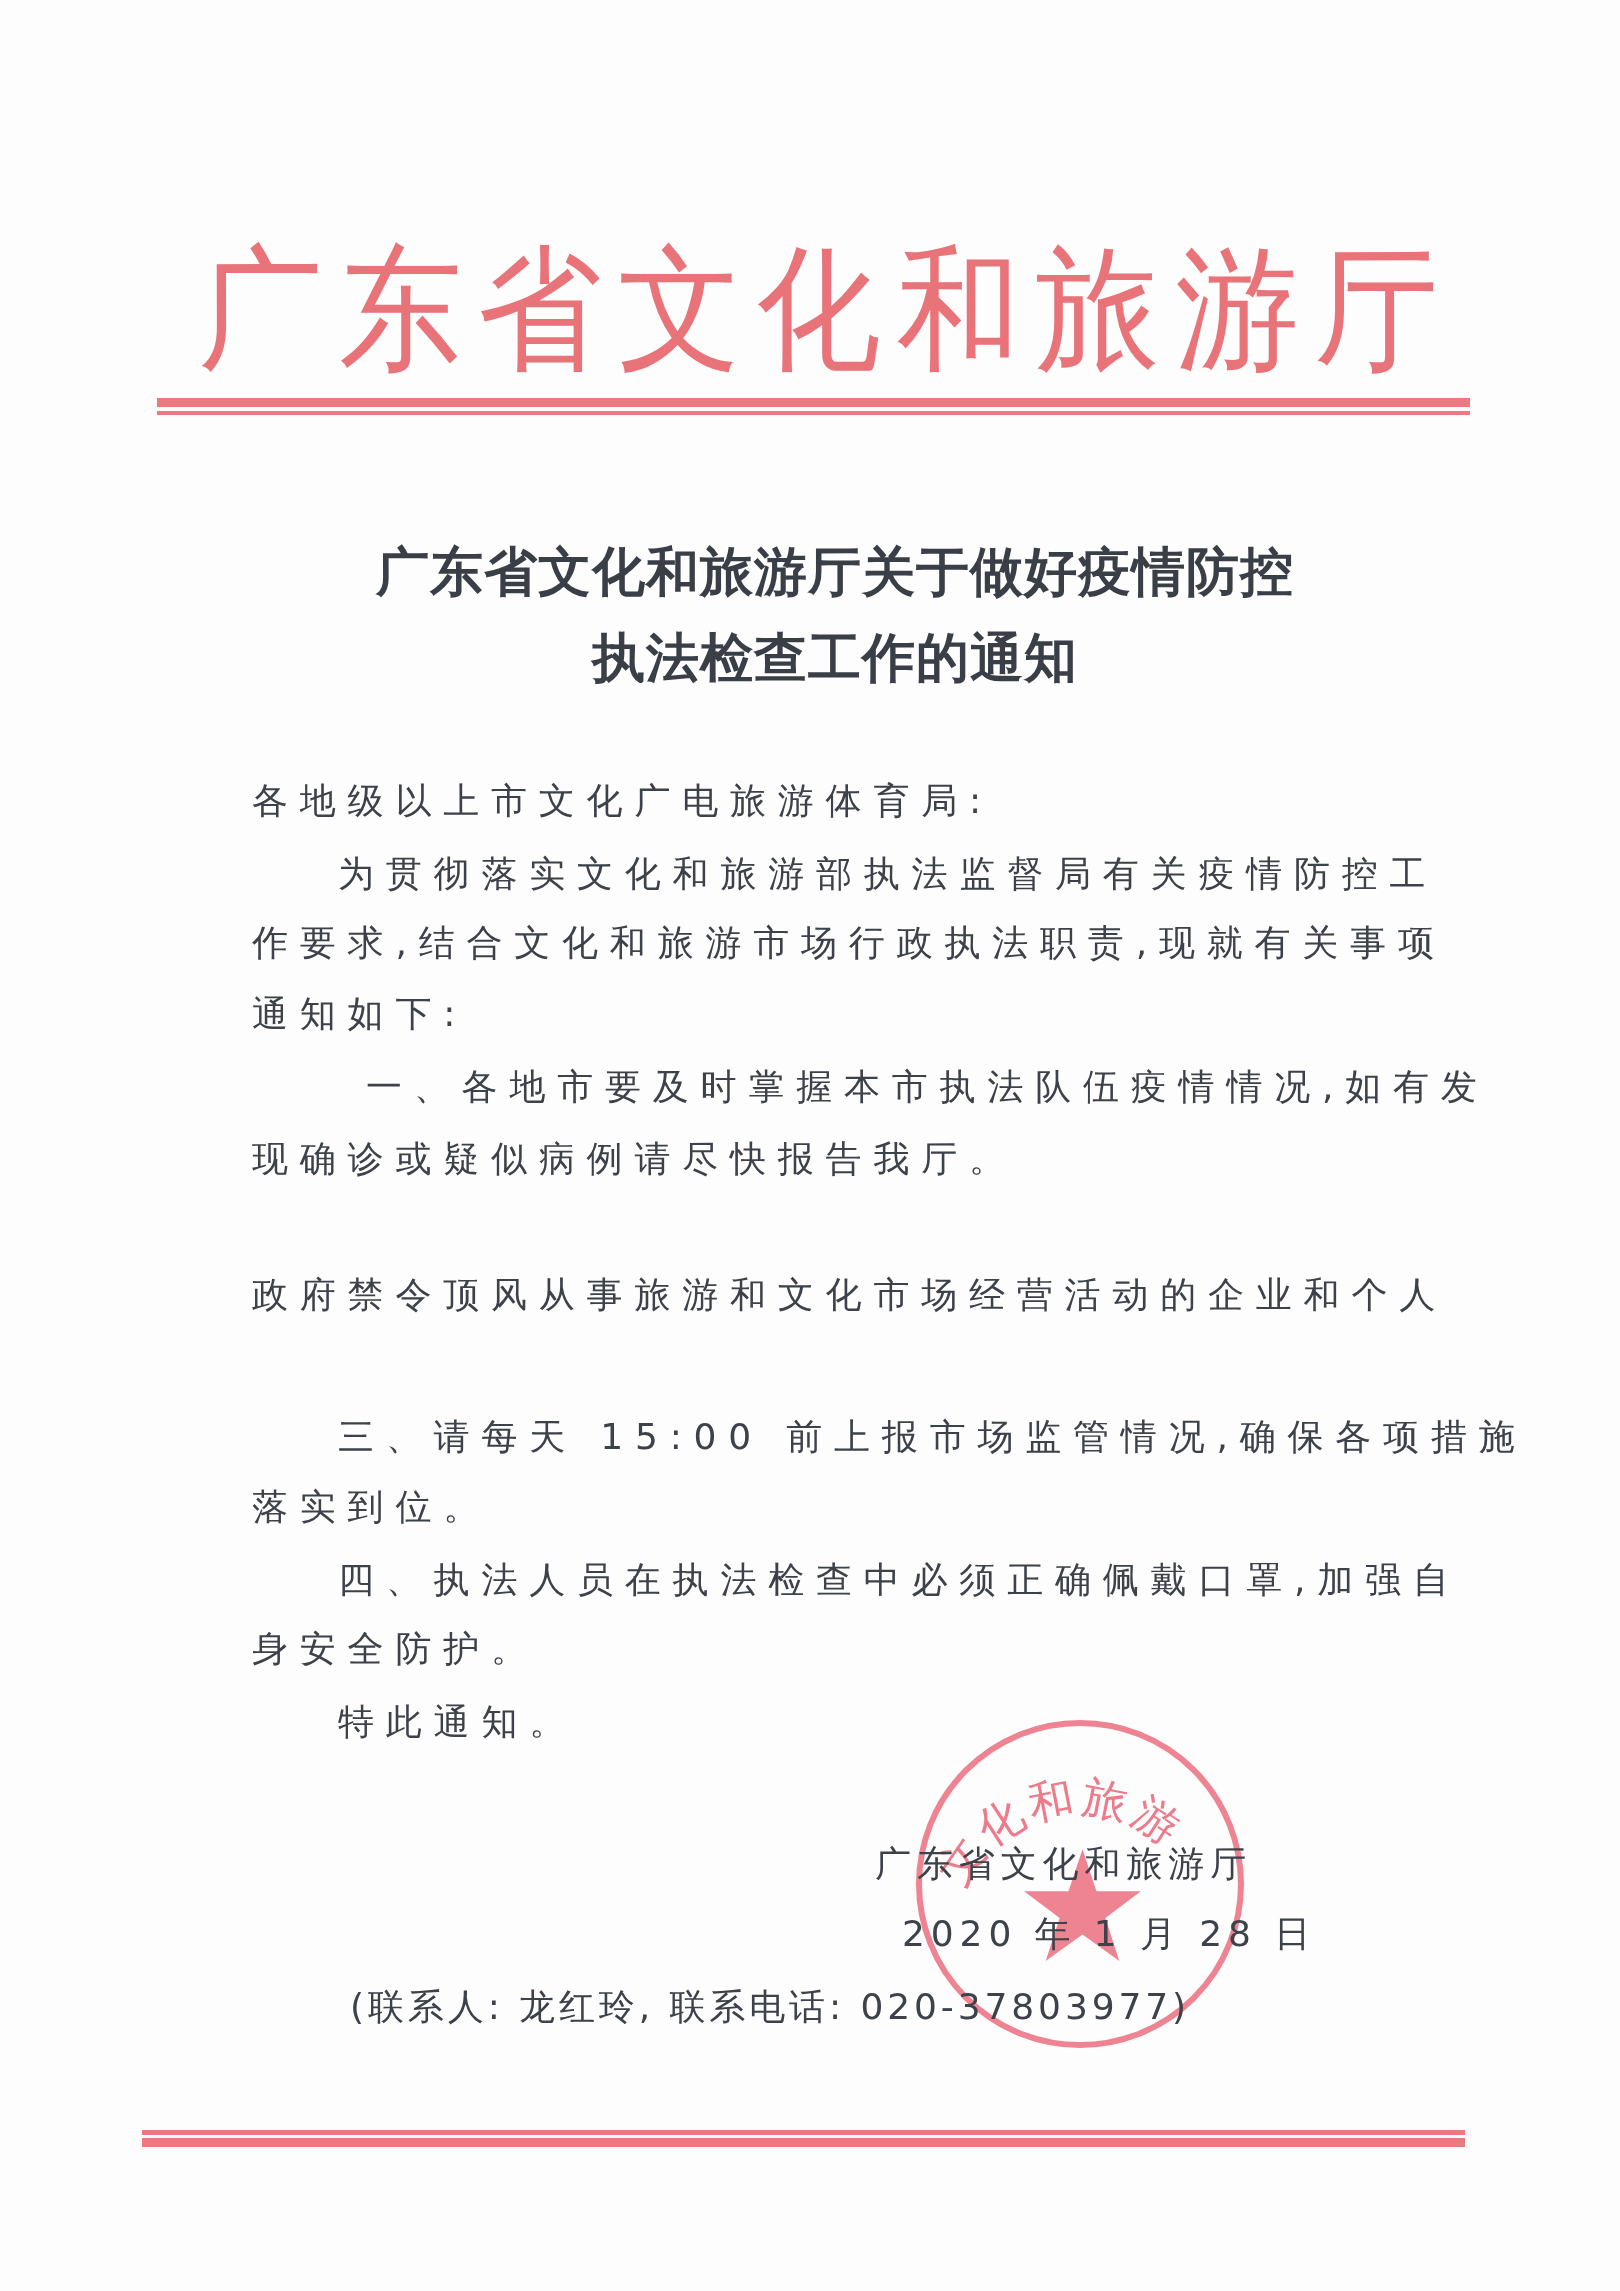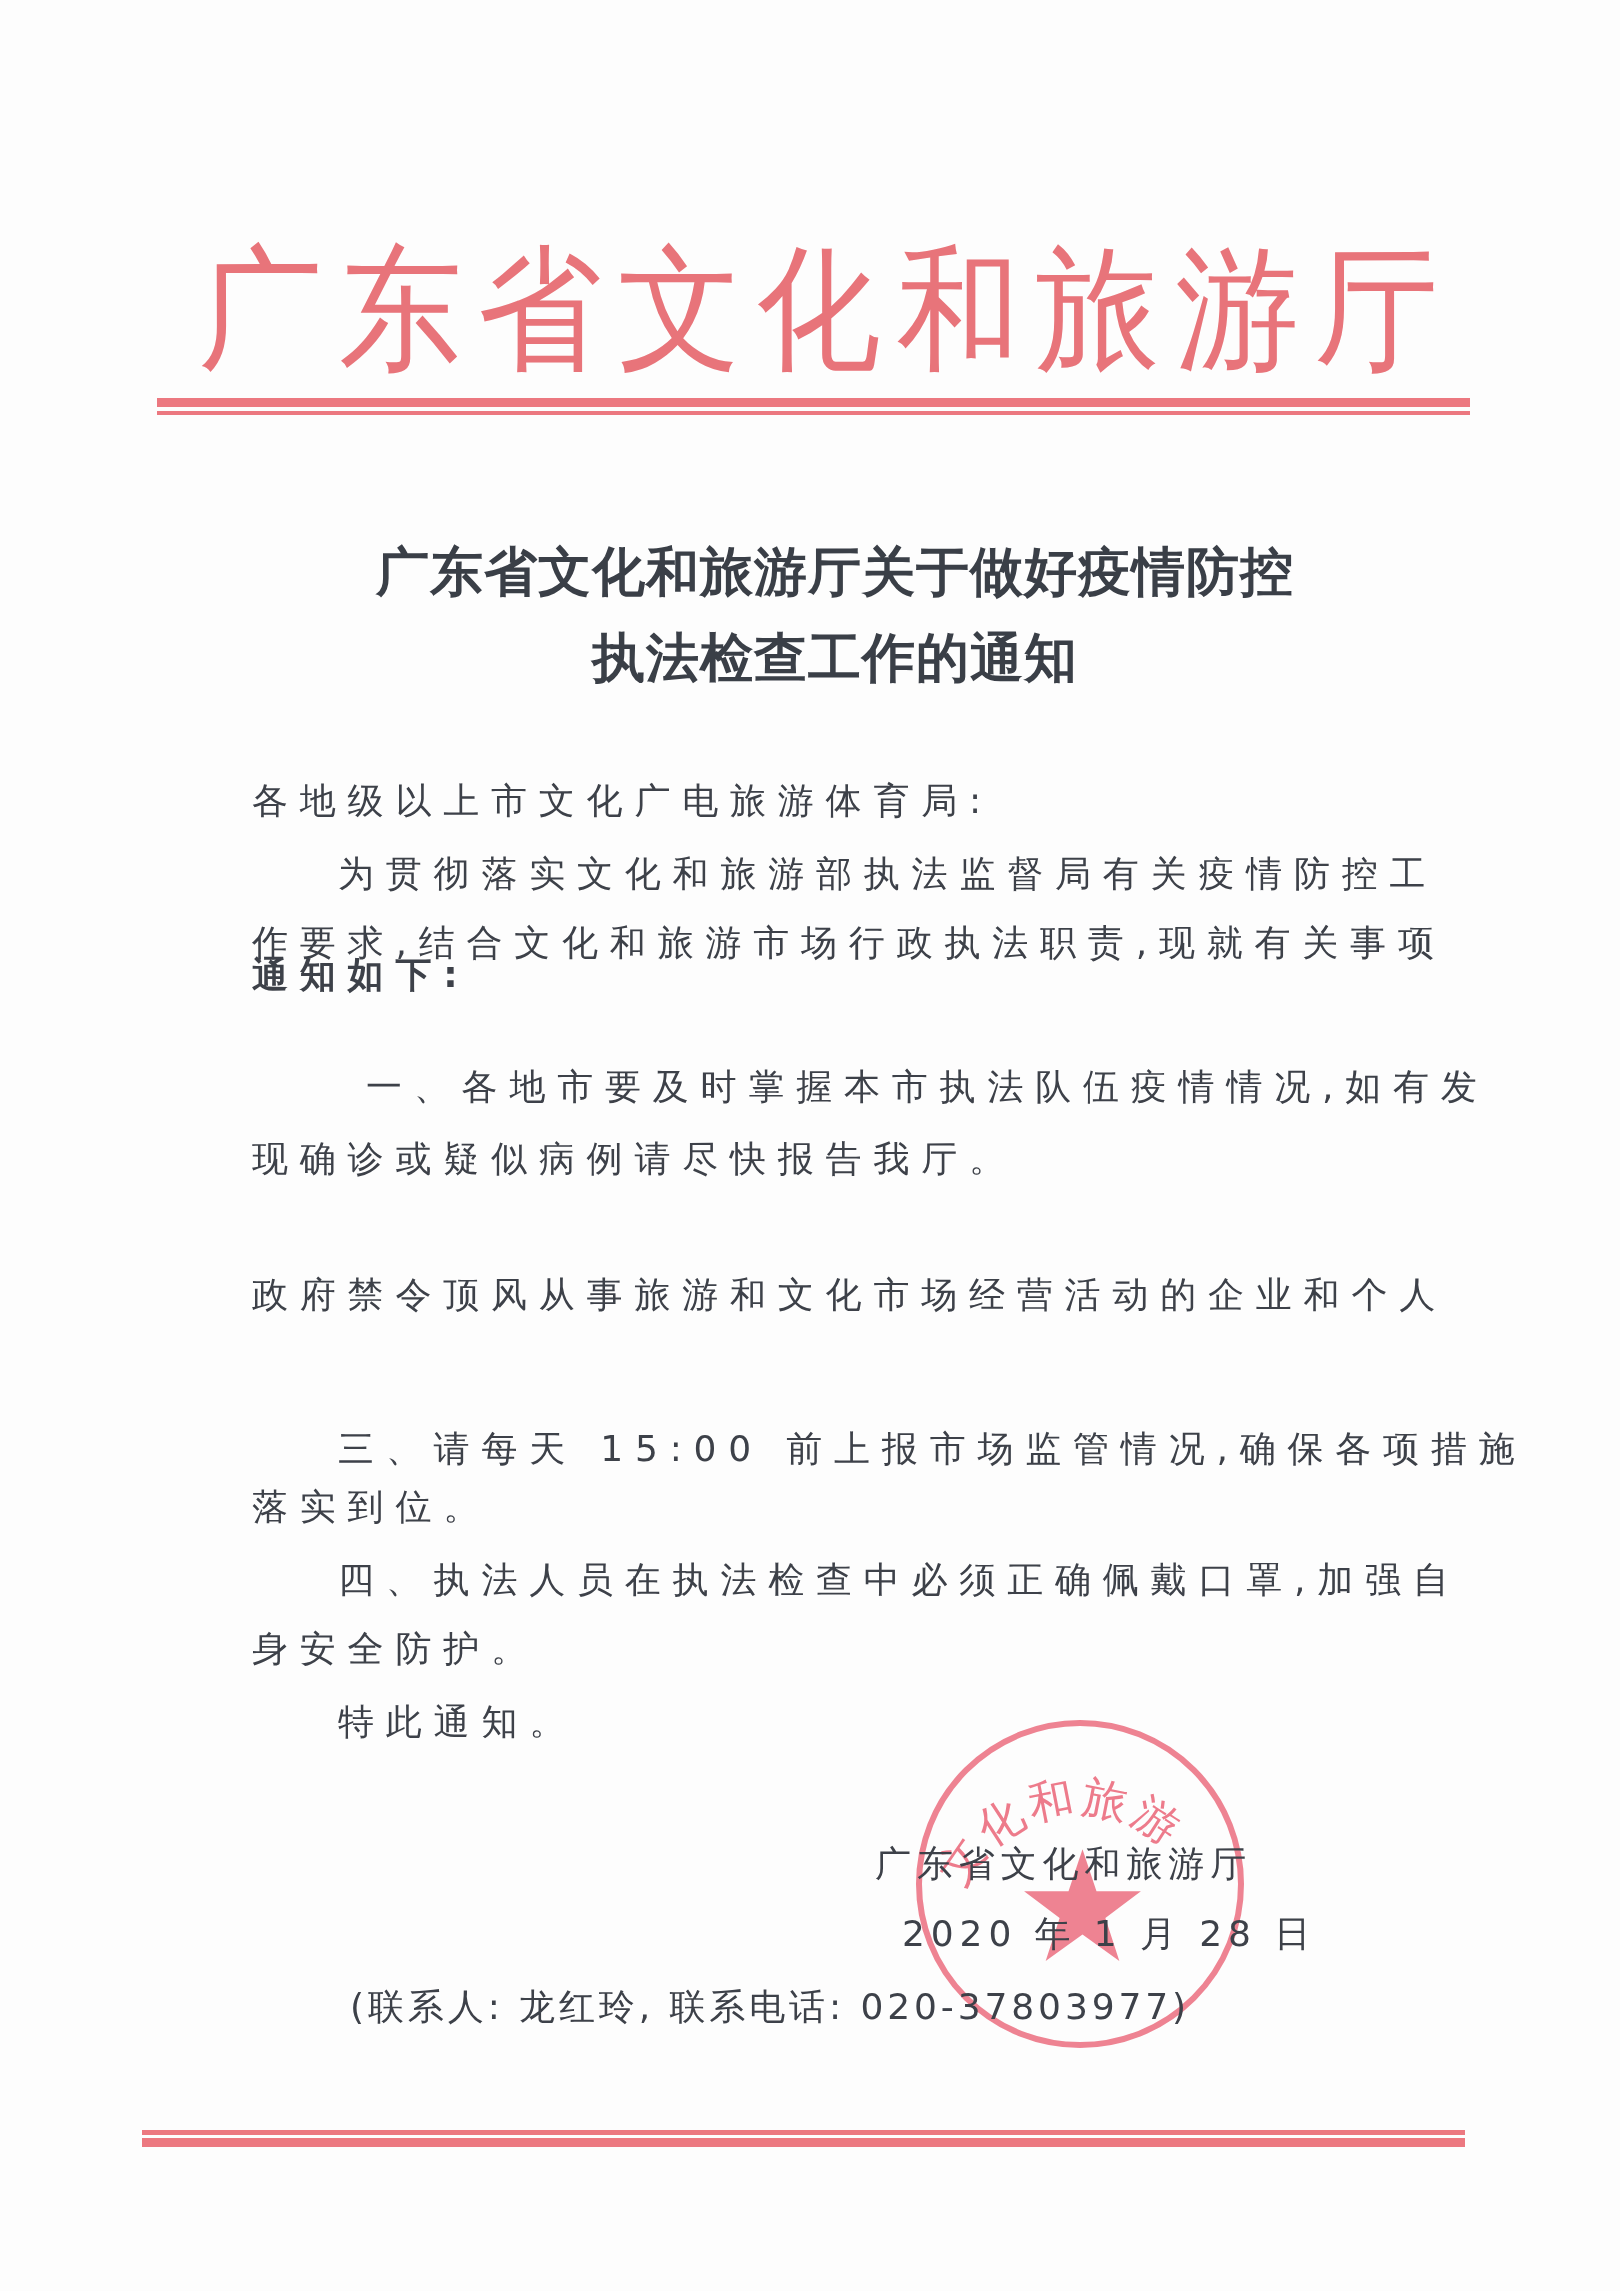--- a/index.html
+++ b/index.html
@@ -53,25 +53,25 @@
 
   <div class="red-rule" style="left:157px; top:398px; width:1313px; height:8.8px;"></div>
   <div class="red-rule" style="left:157px; top:411px; width:1313px; height:3.9px;"></div>
 
   <div class="doc-title" style="top:537px;">广东省文化和旅游厅关于做好疫情防控</div>
   <div class="doc-title" style="top:623px;">执法检查工作的通知</div>
 
   <div class="line" style="top:776px;">各地级以上市文化广电旅游体育局:</div>
   <div class="line indent" style="top:849px;">为贯彻落实文化和旅游部执法监督局有关疫情防控工</div>
   <div class="line" style="top:918px;">作要求,结合文化和旅游市场行政执法职责,现就有关事项</div>
-  <div class="line" style="top:950px;font-weight:bold;">通知如下:</div>
+  <div class="line" style="top:989px;">通知如下:</div>
   <div class="line indent" style="top:1062px;margin-left:28px;">一、各地市要及时掌握本市执法队伍疫情情况,如有发</div>
   <div class="line" style="top:1134px;">现确诊或疑似病例请尽快报告我厅。</div>
   <div class="line" style="top:1270px;">政府禁令顶风从事旅游和文化市场经营活动的企业和个人</div>
-  <div class="line indent" style="top:1412px;margin-top:12px;">三、请每天 15:00 前上报市场监管情况,确保各项措施</div>
+  <div class="line indent" style="top:1412px;">三、请每天 15:00 前上报市场监管情况,确保各项措施</div>
   <div class="line indent" style="top:1555px;">四、执法人员在执法检查中必须正确佩戴口罩,加强自</div>
   <div class="line" style="top:1482px;">落实到位。</div>
   <div class="line" style="top:1624px;">身安全防护。</div>
   <div class="line indent" style="top:1697px;">特此通知。</div>
 
   <div class="stamp"></div>
   <svg class="stamp-arc" viewBox="0 0 335 335">
     <defs>
       <path id="arcPath" d="M 40 200 A 130 130 0 0 1 295 200"></path>
     </defs>

